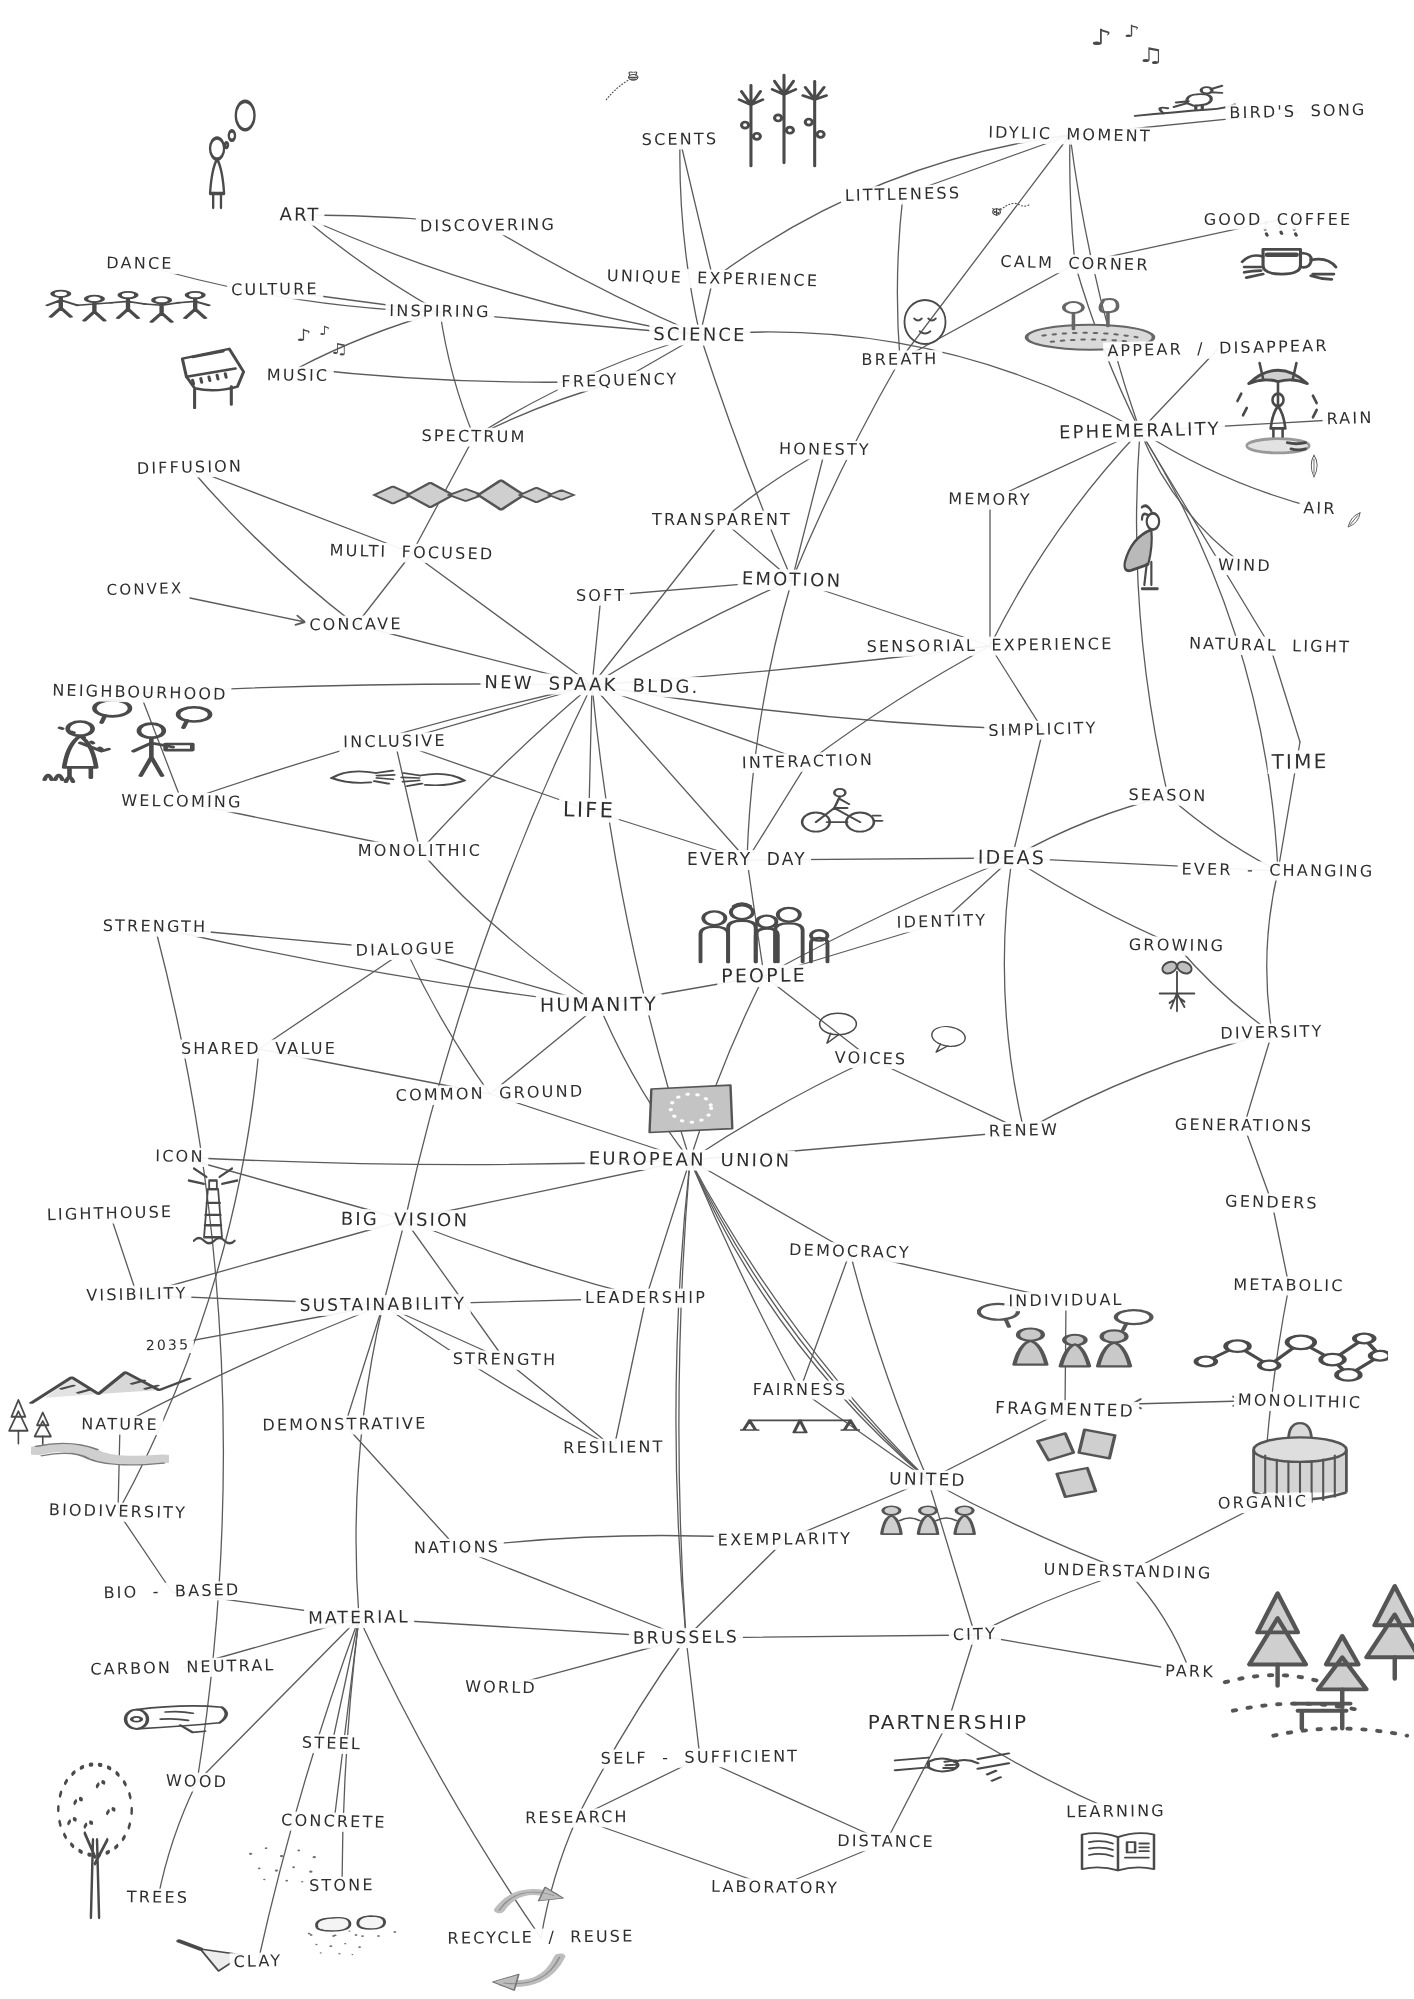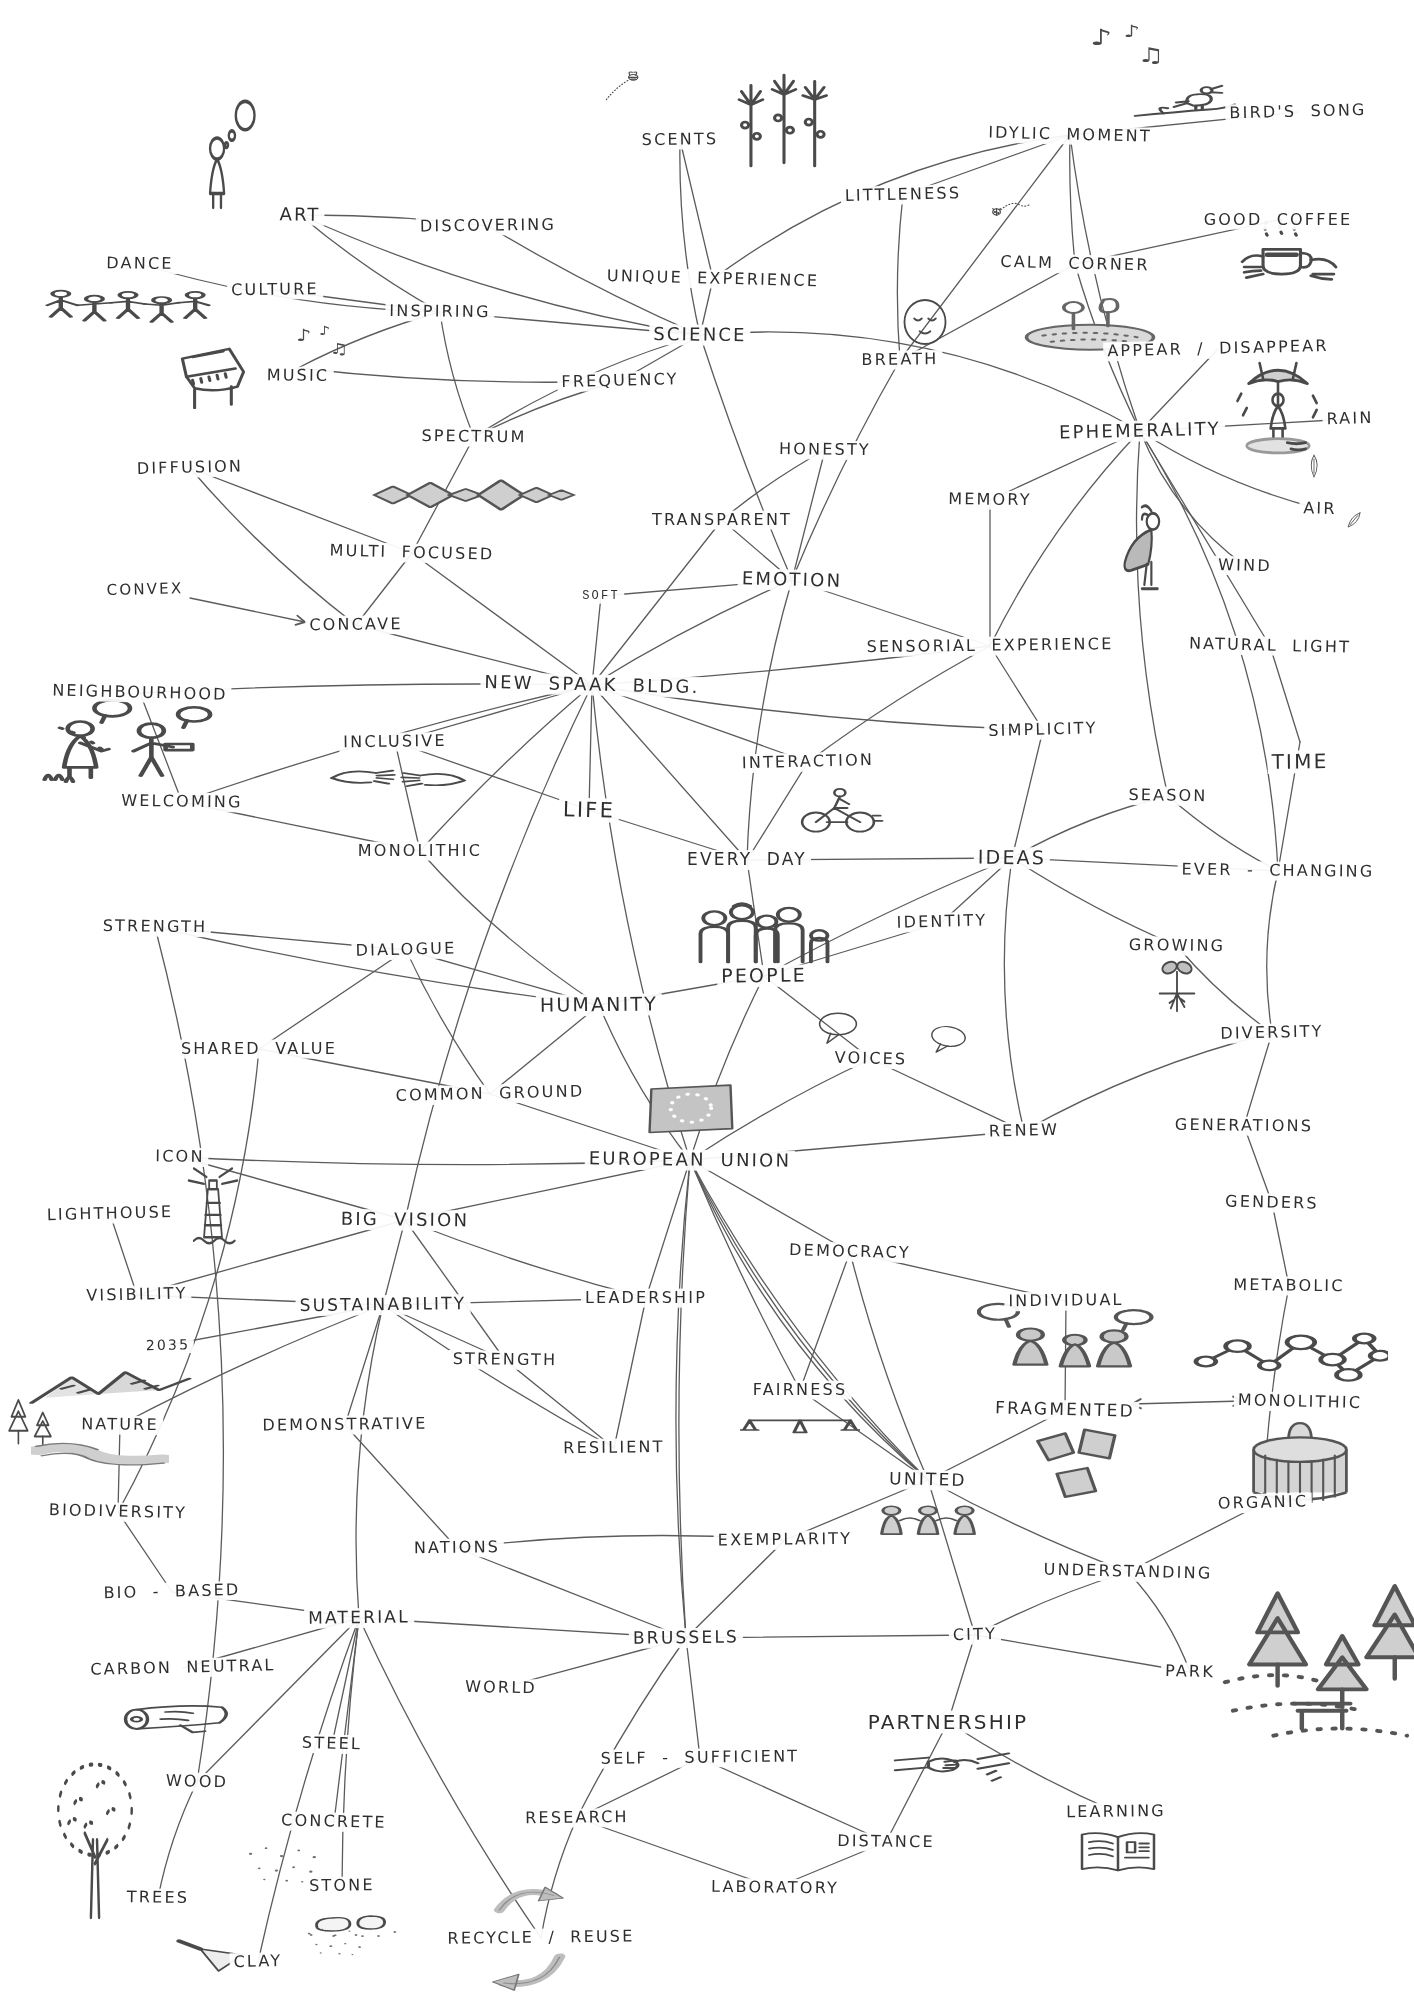--- a/index.html
+++ b/index.html
@@ -775,21 +775,21 @@
       <div class="label" style="left: 1350px; top: 419px; font-size: 16px; transform: translate(-50%, -50%) rotate(-1.4deg);">RAIN</div>
       <div class="label" style="left: 190px; top: 468px; font-size: 16px; transform: translate(-50%, -50%) rotate(-1.4deg);">DIFFUSION</div>
       <div class="label" style="left: 825px; top: 450px; font-size: 16px; transform: translate(-50%, -50%) rotate(0.7deg);">HONESTY</div>
       <div class="label" style="left: 990px; top: 500px; font-size: 16px; transform: translate(-50%, -50%) rotate(0.7deg);">MEMORY</div>
       <div class="label" style="left: 1320px; top: 509px; font-size: 16px; transform: translate(-50%, -50%) rotate(1.4deg);">AIR</div>
       <div class="label" style="left: 722px; top: 520px; font-size: 16px; transform: translate(-50%, -50%) rotate(0deg);">TRANSPARENT</div>
       <div class="label" style="left: 1245px; top: 566px; font-size: 16px; transform: translate(-50%, -50%) rotate(1.4deg);">WIND</div>
       <div class="label" style="left: 412px; top: 553px; font-size: 16px; transform: translate(-50%, -50%) rotate(1.4deg);">MULTI FOCUSED</div>
       <div class="label" style="left: 145px; top: 590px; font-size: 15px; transform: translate(-50%, -50%) rotate(-1.4deg);">CONVEX</div>
       <div class="label" style="left: 792px; top: 580px; font-size: 18px; transform: translate(-50%, -50%) rotate(1.4deg);">EMOTION</div>
-      <div class="label" style="left: 601px; top: 596px; font-size: 12px; transform: translate(-50%, -50%) rotate(0deg); font-family: Liberation Mono, monospace;">SOFT</div>
+      <div class="label" style="left: 601px; top: 596px; font-size: 16px; transform: translate(-50%, -50%) rotate(0deg);">SOFT</div>
       <div class="label" style="left: 356px; top: 625px; font-size: 16px; transform: translate(-50%, -50%) rotate(-0.7deg);">CONCAVE</div>
       <div class="label" style="left: 990px; top: 646px; font-size: 16px; transform: translate(-50%, -50%) rotate(-0.7deg);">SENSORIAL EXPERIENCE</div>
       <div class="label" style="left: 1270px; top: 646px; font-size: 16px; transform: translate(-50%, -50%) rotate(1.4deg);">NATURAL LIGHT</div>
       <div class="label" style="left: 592px; top: 685px; font-size: 18px; transform: translate(-50%, -50%) rotate(1.4deg);">NEW SPAAK BLDG.</div>
       <div class="label" style="left: 140px; top: 693px; font-size: 16px; transform: translate(-50%, -50%) rotate(1.4deg);">NEIGHBOURHOOD</div>
       <div class="label" style="left: 1043px; top: 730px; font-size: 16px; transform: translate(-50%, -50%) rotate(-1.4deg);">SIMPLICITY</div>
       <div class="label" style="left: 1300px; top: 742px; font-size: 20px; transform: translate(-50%, -50%) rotate(-0.7deg); margin-top: 20px;">TIME</div>
       <div class="label" style="left: 395px; top: 742px; font-size: 16px; transform: translate(-50%, -50%) rotate(-0.7deg);">INCLUSIVE</div>
       <div class="label" style="left: 808px; top: 762px; font-size: 16px; transform: translate(-50%, -50%) rotate(-1.4deg);">INTERACTION</div>
       <div class="label" style="left: 1168px; top: 796px; font-size: 16px; transform: translate(-50%, -50%) rotate(0.7deg);">SEASON</div>

